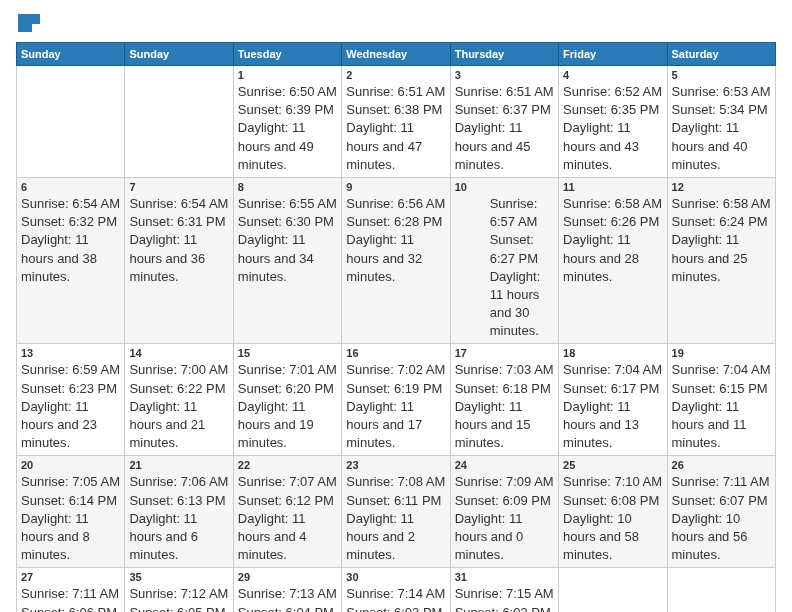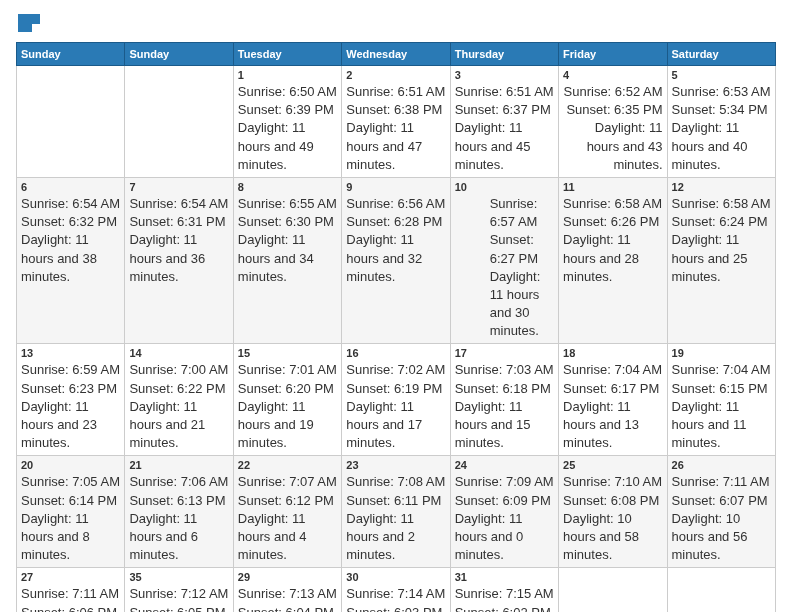--- a/index.html
+++ b/index.html
@@ -141,21 +141,21 @@
 Daylight: 11 hours and 47 minutes.</div>
           </td>
           <td>
             <span class="day-num">3</span>
             <div class="day-info" style="white-space: pre-line;">Sunrise: 6:51 AM
 Sunset: 6:37 PM
 Daylight: 11 hours and 45 minutes.</div>
           </td>
           <td>
             <span class="day-num">4</span>
-            <div class="day-info" style="white-space: pre-line; text-align: right;">Sunrise: 6:52 AM
+            <div class="day-info" style="white-space: pre-line;">Sunrise: 6:52 AM
 Sunset: 6:35 PM
 Daylight: 11 hours and 43 minutes.</div>
           </td>
           <td>
             <span class="day-num">5</span>
             <div class="day-info" style="white-space: pre-line;">Sunrise: 6:53 AM
 Sunset: 5:34 PM
 Daylight: 11 hours and 40 minutes.</div>
           </td>
         </tr>

